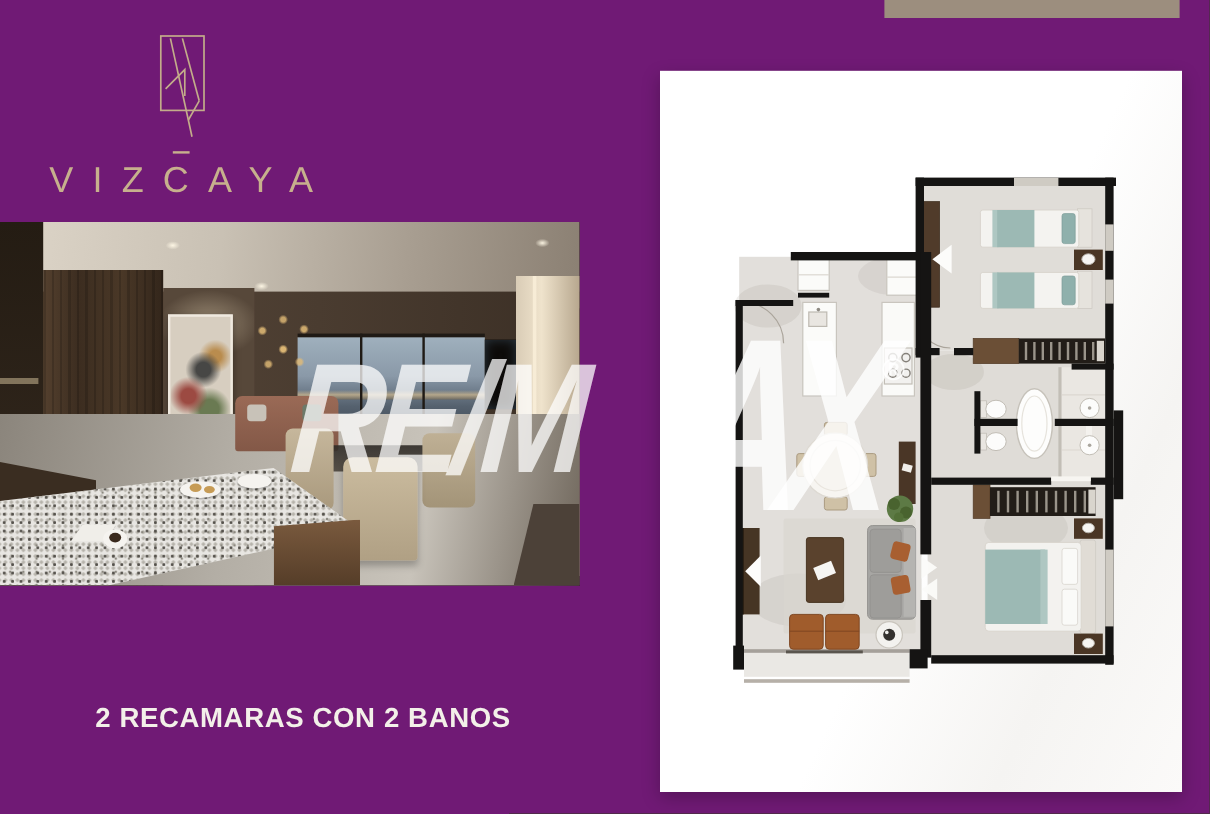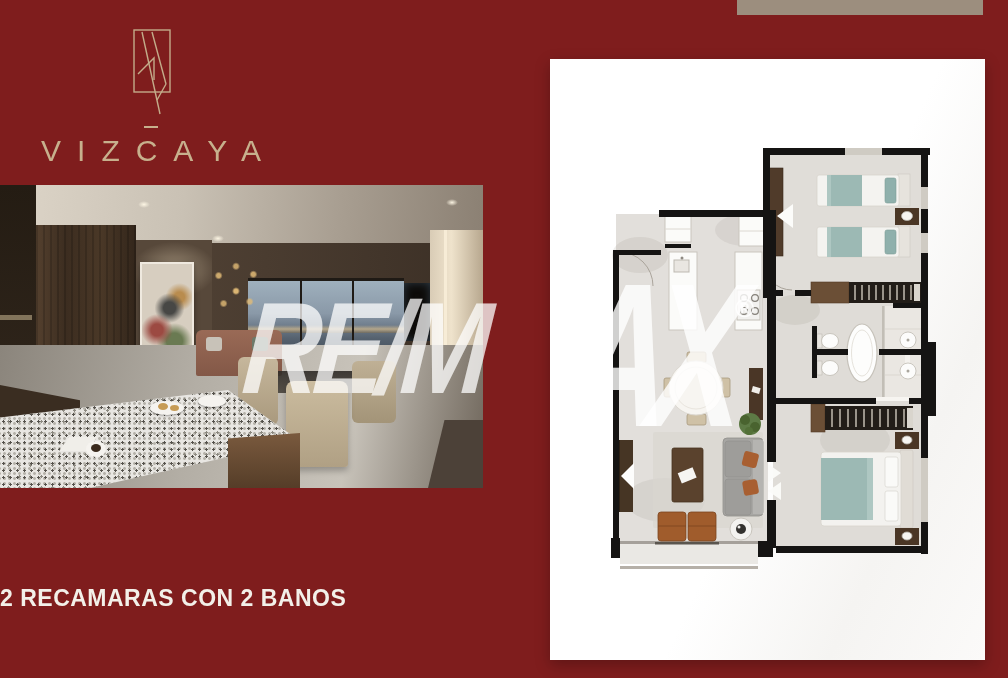--- a/index.html
+++ b/index.html
@@ -1,17 +1,17 @@
 <!DOCTYPE html>
 <html><head>
 <meta charset="utf-8">
 <style>
   html,body{margin:0;padding:0;background:#3f3831;}
   .canvas{position:relative;width:1008px;height:678px;overflow:hidden;
-          background:#7f1d1d;font-family:"Liberation Sans","DejaVu Sans",sans-serif;}
+          background:#701a75;font-family:"Liberation Sans","DejaVu Sans",sans-serif;}
   .abs{position:absolute;}
 
   
   .topbar{left:737px;top:0;width:246px;height:15px;background:#9c8e7e;}
 
   
   .brand{left:0;top:28px;width:302px;text-align:center;color:#c7b08d;}
   .logo-mark{display:block;margin:0 auto;}
   .macron{width:14px;height:2px;background:#c7b08d;margin:8px auto 6px auto;}
   .logo-text{font-size:30px;font-weight:400;letter-spacing:16px;text-indent:16px;
@@ -93,21 +93,21 @@
   .p-islandface{left:228px;top:248px;width:72px;height:55px;
      clip-path:polygon(0 10%,100% 0,100% 100%,0 100%);
      background:linear-gradient(#7a5a3e,#553d28);}
   .p-plate{background:#f5f3ef;border-radius:50%;box-shadow:0 1px 2px rgba(0,0,0,.3);}
   .p-food{background:#c69b55;border-radius:50%;}
   .p-cup{left:86px;top:256px;width:20px;height:16px;border-radius:50%;background:#f5f3ef;}
   .p-cupin{left:91px;top:259px;width:10px;height:8px;border-radius:50%;background:#3a2a1d;}
   .p-napkin{left:64px;top:252px;width:28px;height:14px;background:#f0eee9;transform:skewX(-35deg);}
 
   
-  .caption{left:0;top:585px;width:505px;text-align:left;font-size:23px;font-weight:bold;
+  .caption{left:0;top:585px;width:505px;text-align:center;font-size:23px;font-weight:bold;
      letter-spacing:.5px;color:#f3f0e9;}
 
   
   .panel{left:550px;top:59px;width:435px;height:601px;
      background:linear-gradient(115deg,#ffffff 55%,#f5f4f2 78%,#fbfaf9);
      box-shadow:0 5px 14px rgba(0,0,0,.25);}
   .plan{left:595px;top:140px;width:355px;height:445px;}
 
   
   .wm{color:rgba(255,255,255,.74);font-weight:bold;font-style:italic;line-height:1;

